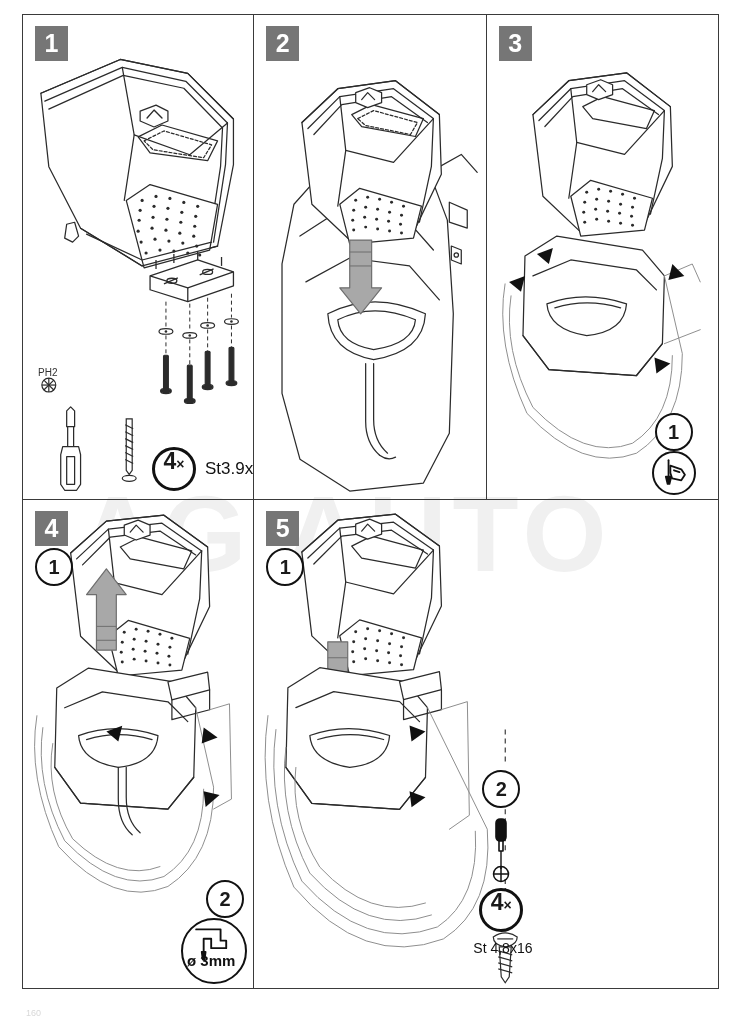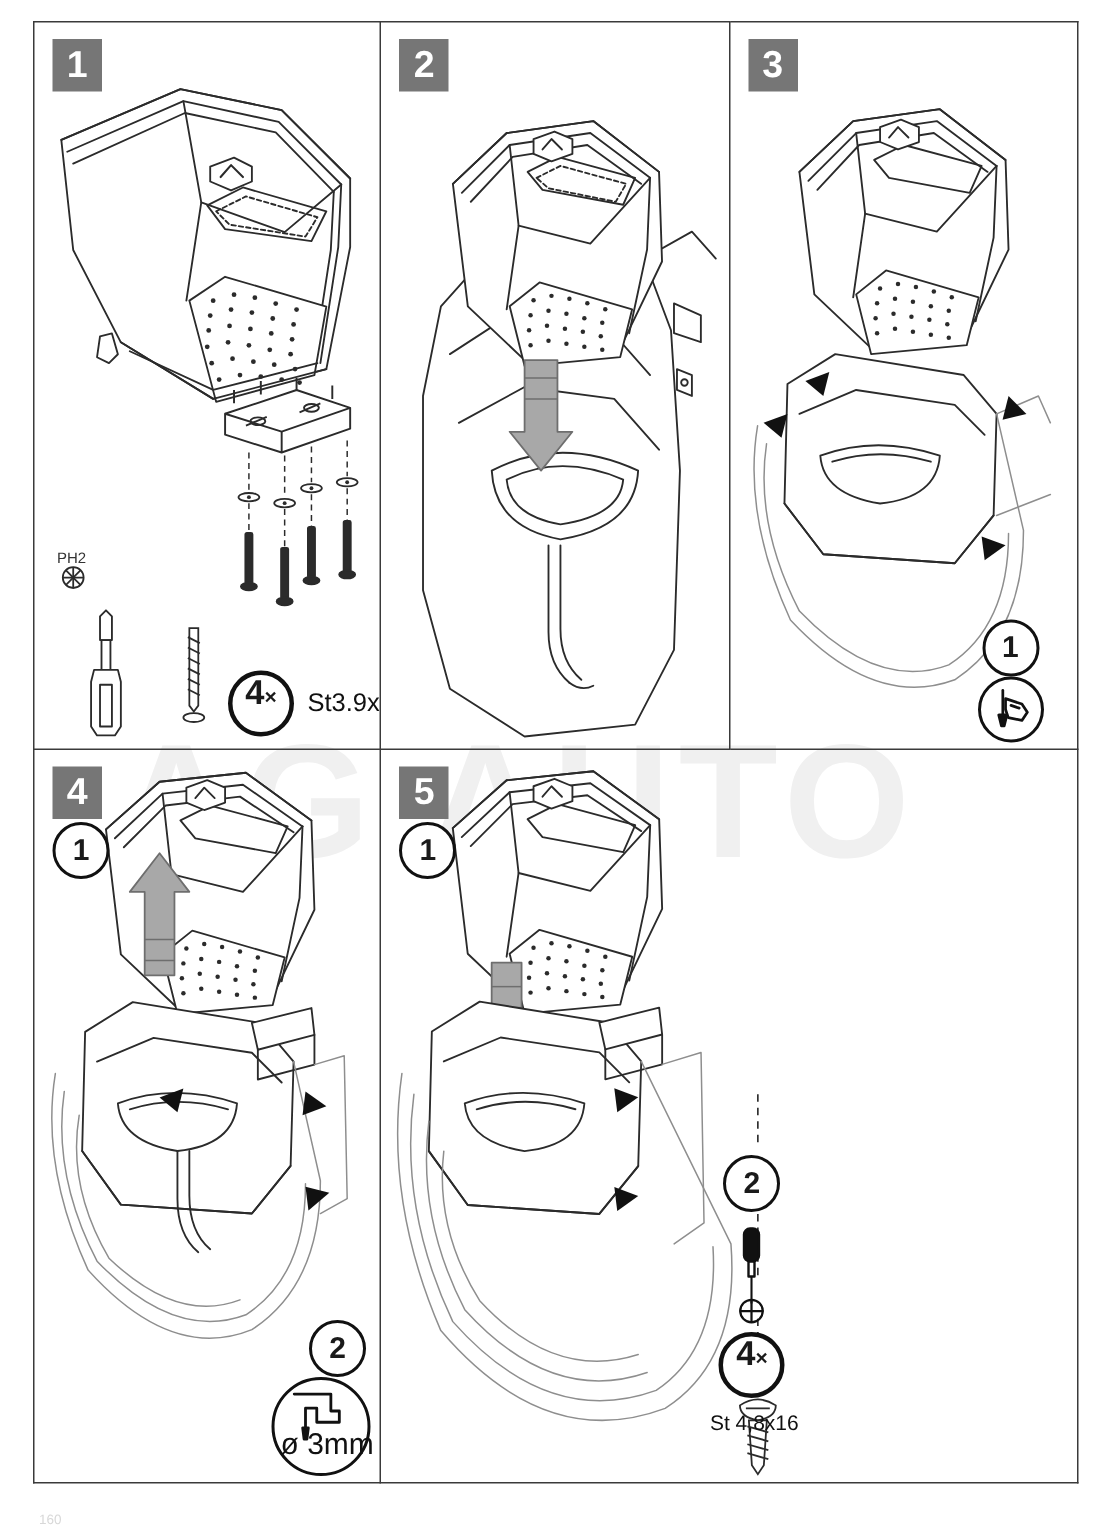--- a/index.html
+++ b/index.html
@@ -548,21 +548,21 @@
       <div class="circ-badge sz1" style="left:183px; top:380px;">2</div>
 
       <div class="circ-icon" style="left:158px; top:418px; width:66px; height:66px;">
         <svg viewBox="0 0 66 66" width="62" height="62">
           <g fill="none" stroke="#111" stroke-width="2" stroke-linejoin="round" stroke-linecap="round">
             <path d="M14 10 L40 10 L40 22 L46 22 L46 30 L30 30 L30 20 L22 20 L22 34"></path>
             <path d="M20 34 L24 34 L23 42 L21 42 Z" fill="#111"></path>
           </g>
         </svg>
       </div>
-      <div class="part-label" style="left:164px; top:452px; font-size:20px;">ø 3mm</div>
+      <div class="part-label" style="left:164px; top:452px; font-size:15px;font-weight:bold;">ø 3mm</div>
     </div>
 
     <div class="panel wide">
       <div class="step-badge">5</div>
 
       <svg class="svg-layer" viewBox="0 0 465 489">
         <g fill="none" stroke="#2b2b2b" stroke-width="1.25" stroke-linejoin="round" stroke-linecap="round">
 
           <path d="M48 52 L84 20 L142 14 L186 46 L188 106 L162 160 L96 172 L58 136 Z" fill="#ffffff"></path>
           <path d="M48 52 L84 20 L142 14 L186 46"></path>

